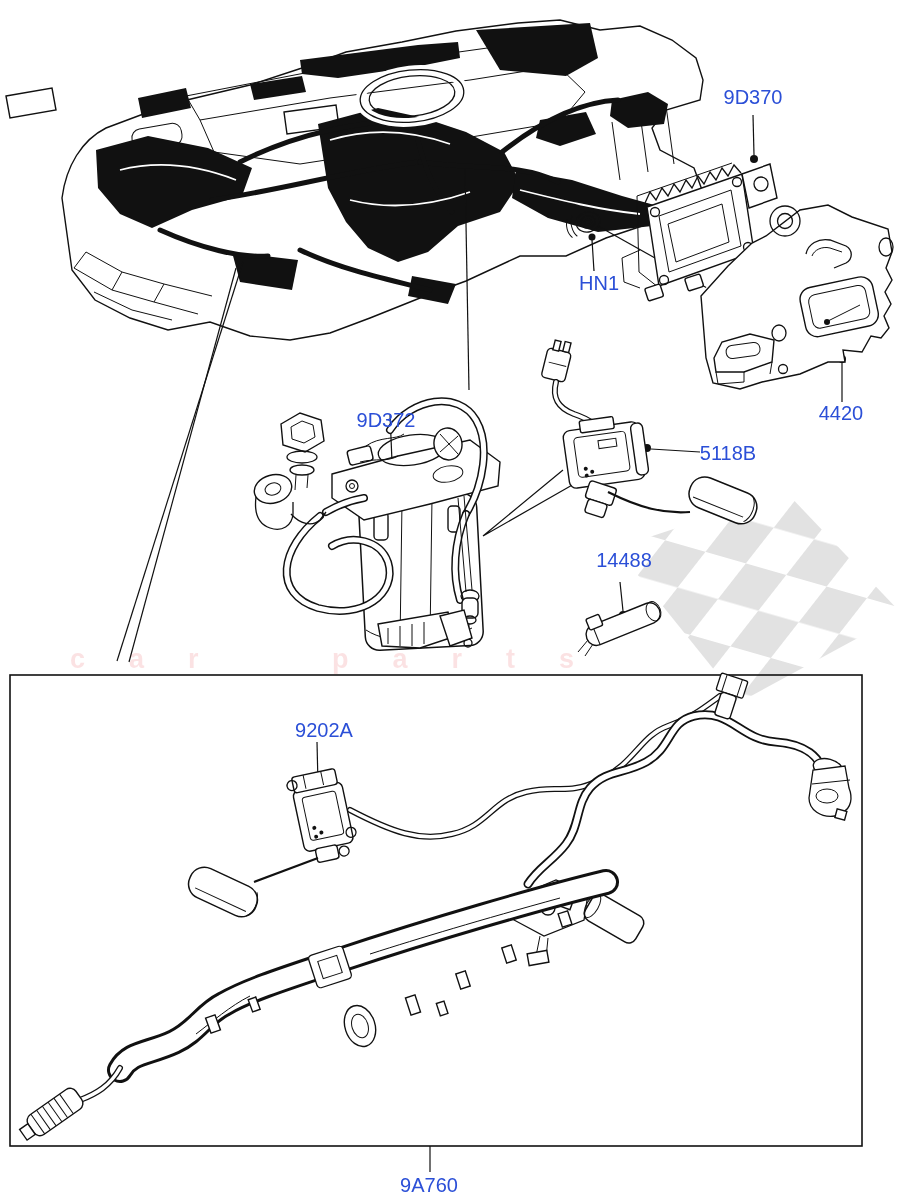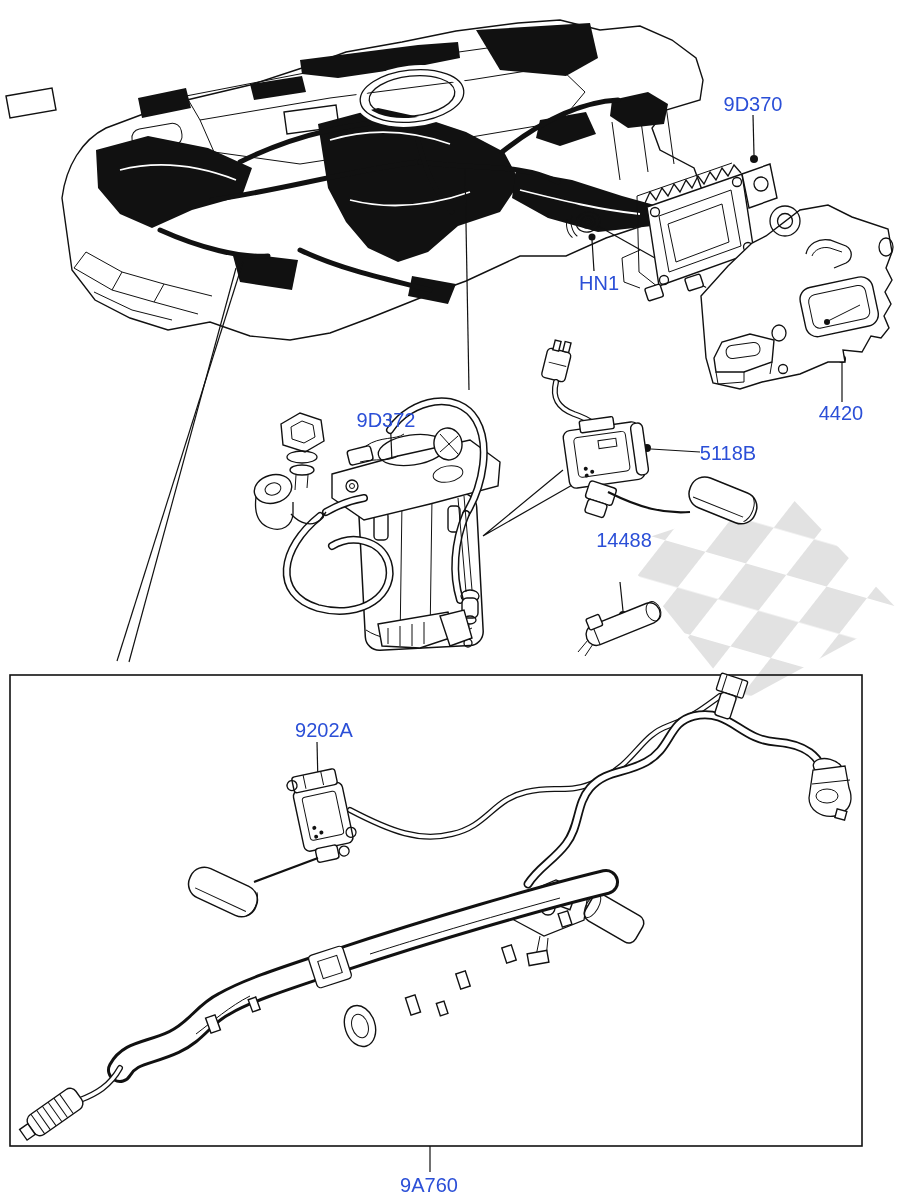--- a/index.html
+++ b/index.html
@@ -341,23 +341,24 @@
       <circle class="ln" cx="344" cy="854" r="5"></circle>
     </g>
     <path class="ln" d="M318,858 L254,882" style="stroke-width:2.2px"></path>
     <g transform="rotate(25 223 892)">
       <rect class="lnf" x="187" y="876" width="72" height="32" rx="15" style="stroke-width:1.5px"></rect>
       <path class="thin" d="M196,900 L252,900 M254,878 C260,886 260,898 254,904"></path>
     </g>
   </g>
 </svg>
 
-
-<div class="plabel" style="left:753px;top:104px">9D370</div>
+<div class="wm-tagline">car parts</div>
+
+<div class="plabel" style="left:753px;top:97px">9D370</div>
 <div class="plabel" style="left:599px;top:283px">HN1</div>
 <div class="plabel" style="left:841px;top:413px">4420</div>
 <div class="plabel" style="left:386px;top:420px">9D372</div>
 <div class="plabel" style="left:728px;top:453px">5118B</div>
-<div class="plabel" style="left:624px;top:540px">14488</div>
+<div class="plabel" style="left:624px;top:560px">14488</div>
 <div class="plabel" style="left:324px;top:730px">9202A</div>
 <div class="plabel" style="left:429px;top:1185px">9A760</div>
 
 </div>
 
 </body></html>

